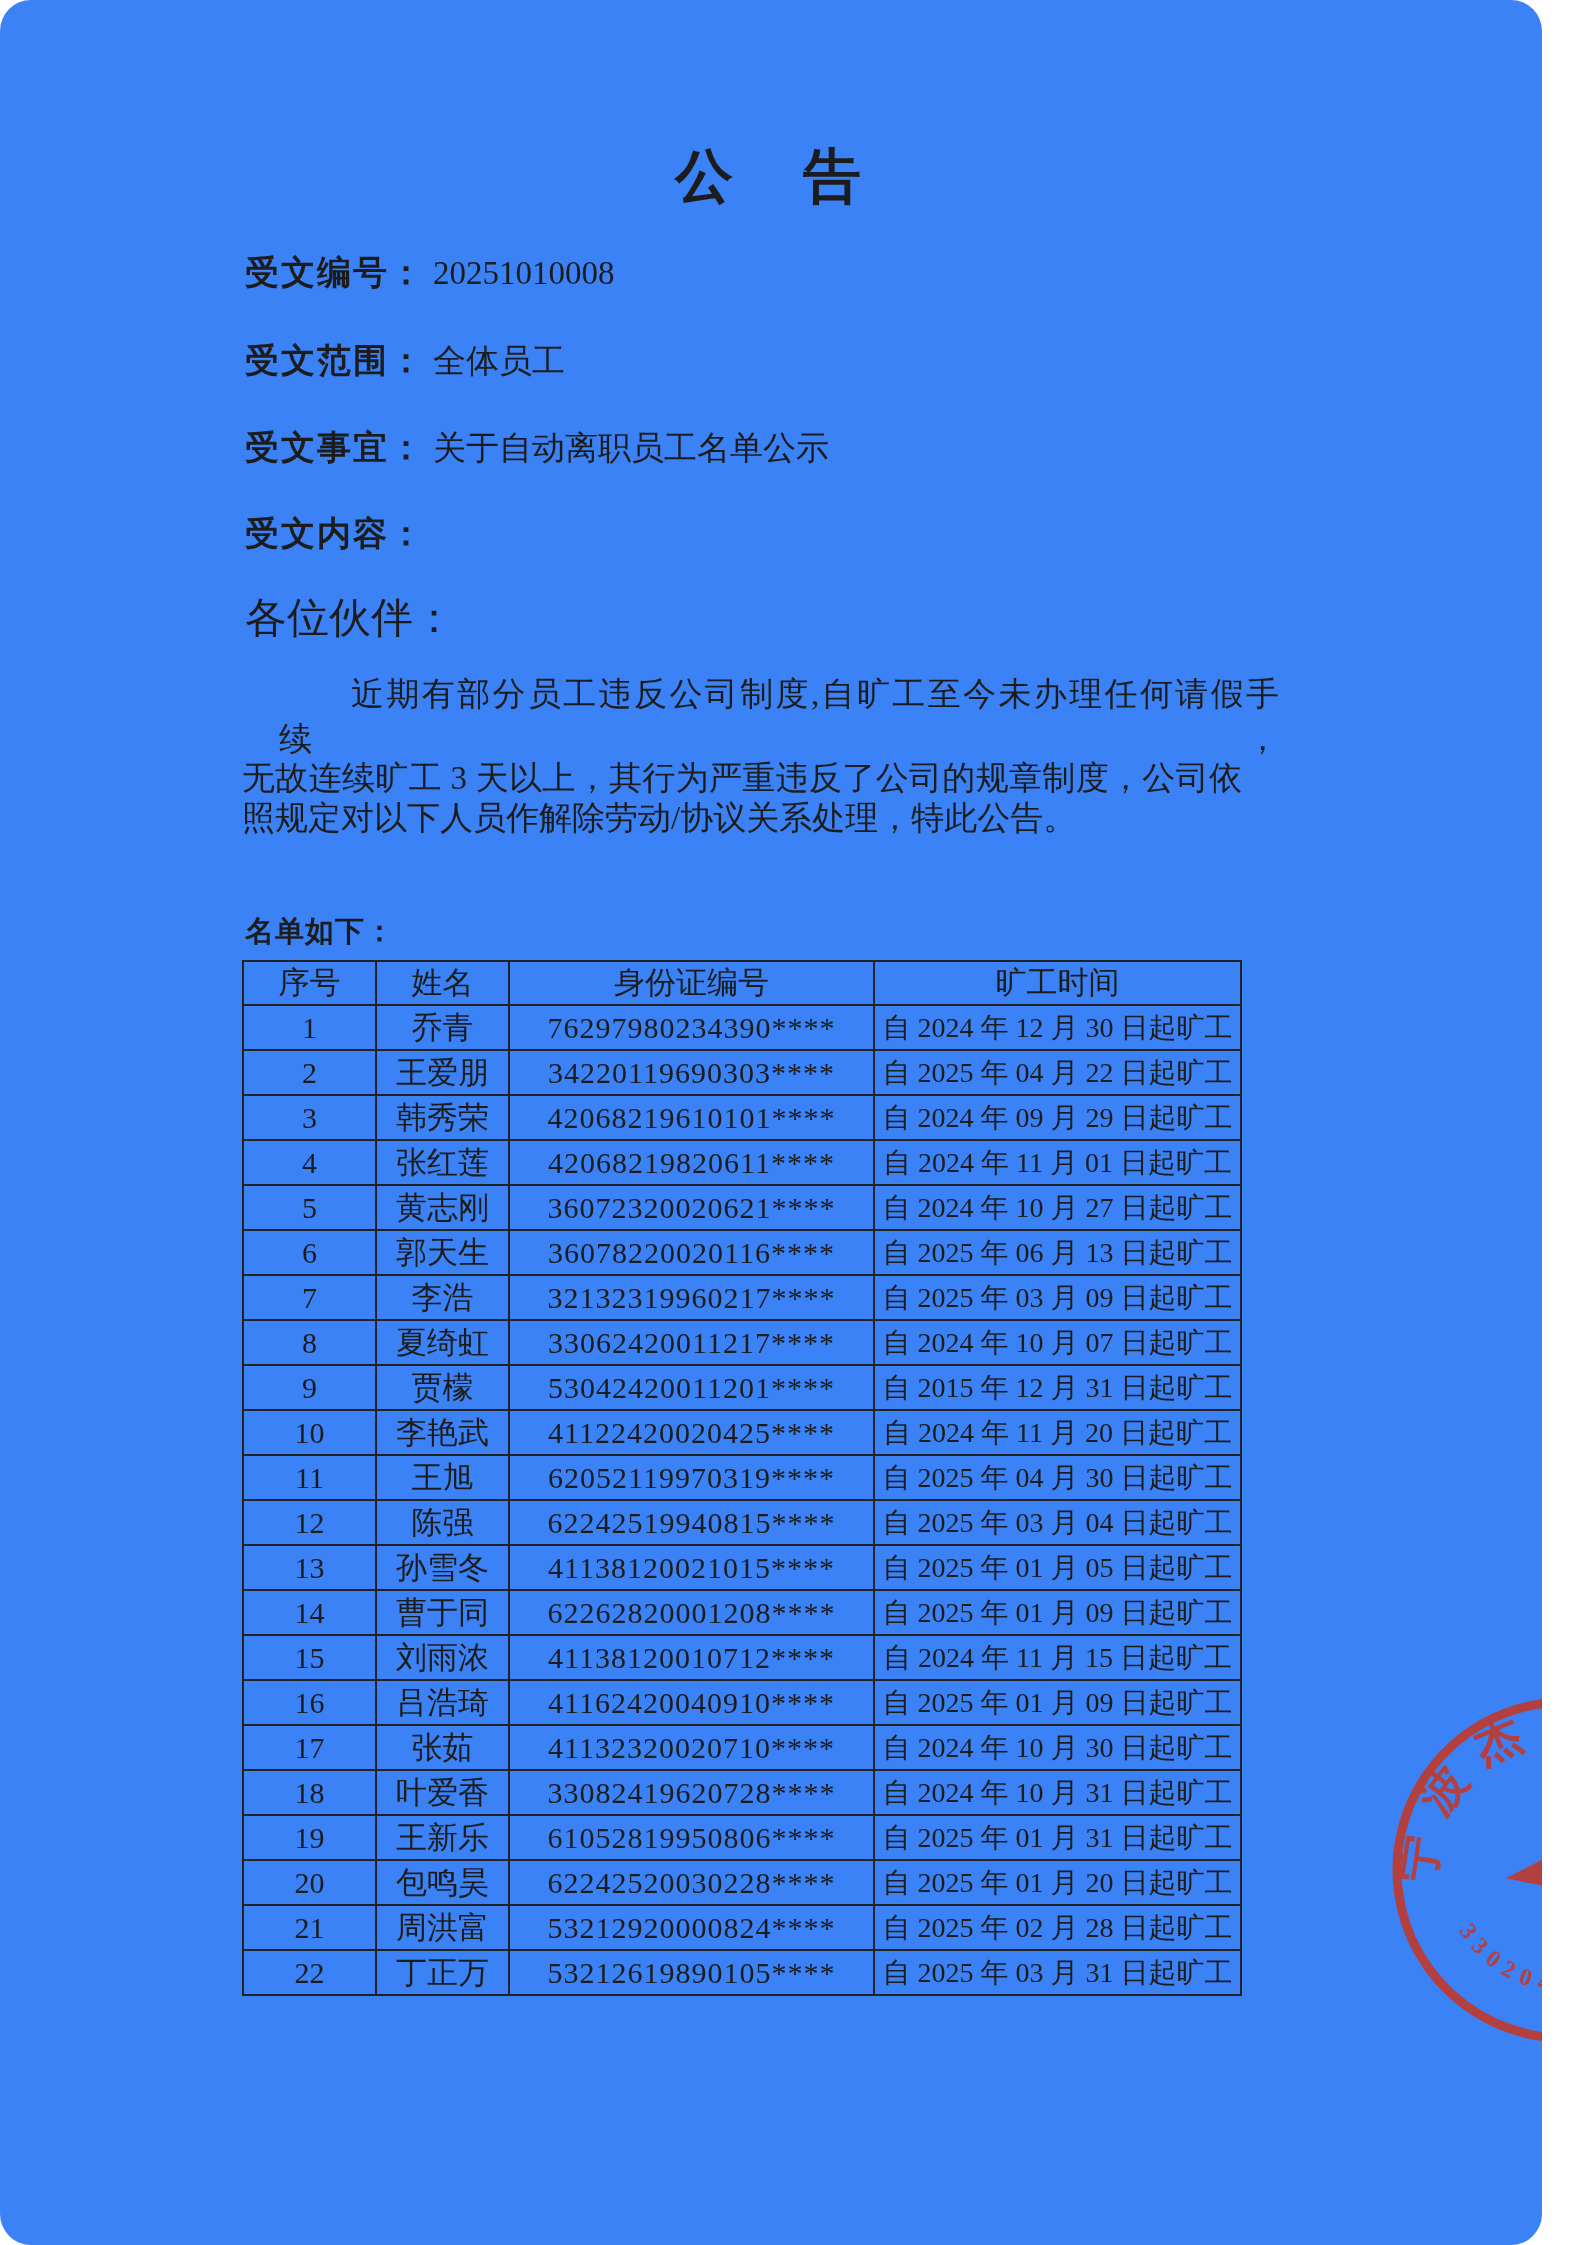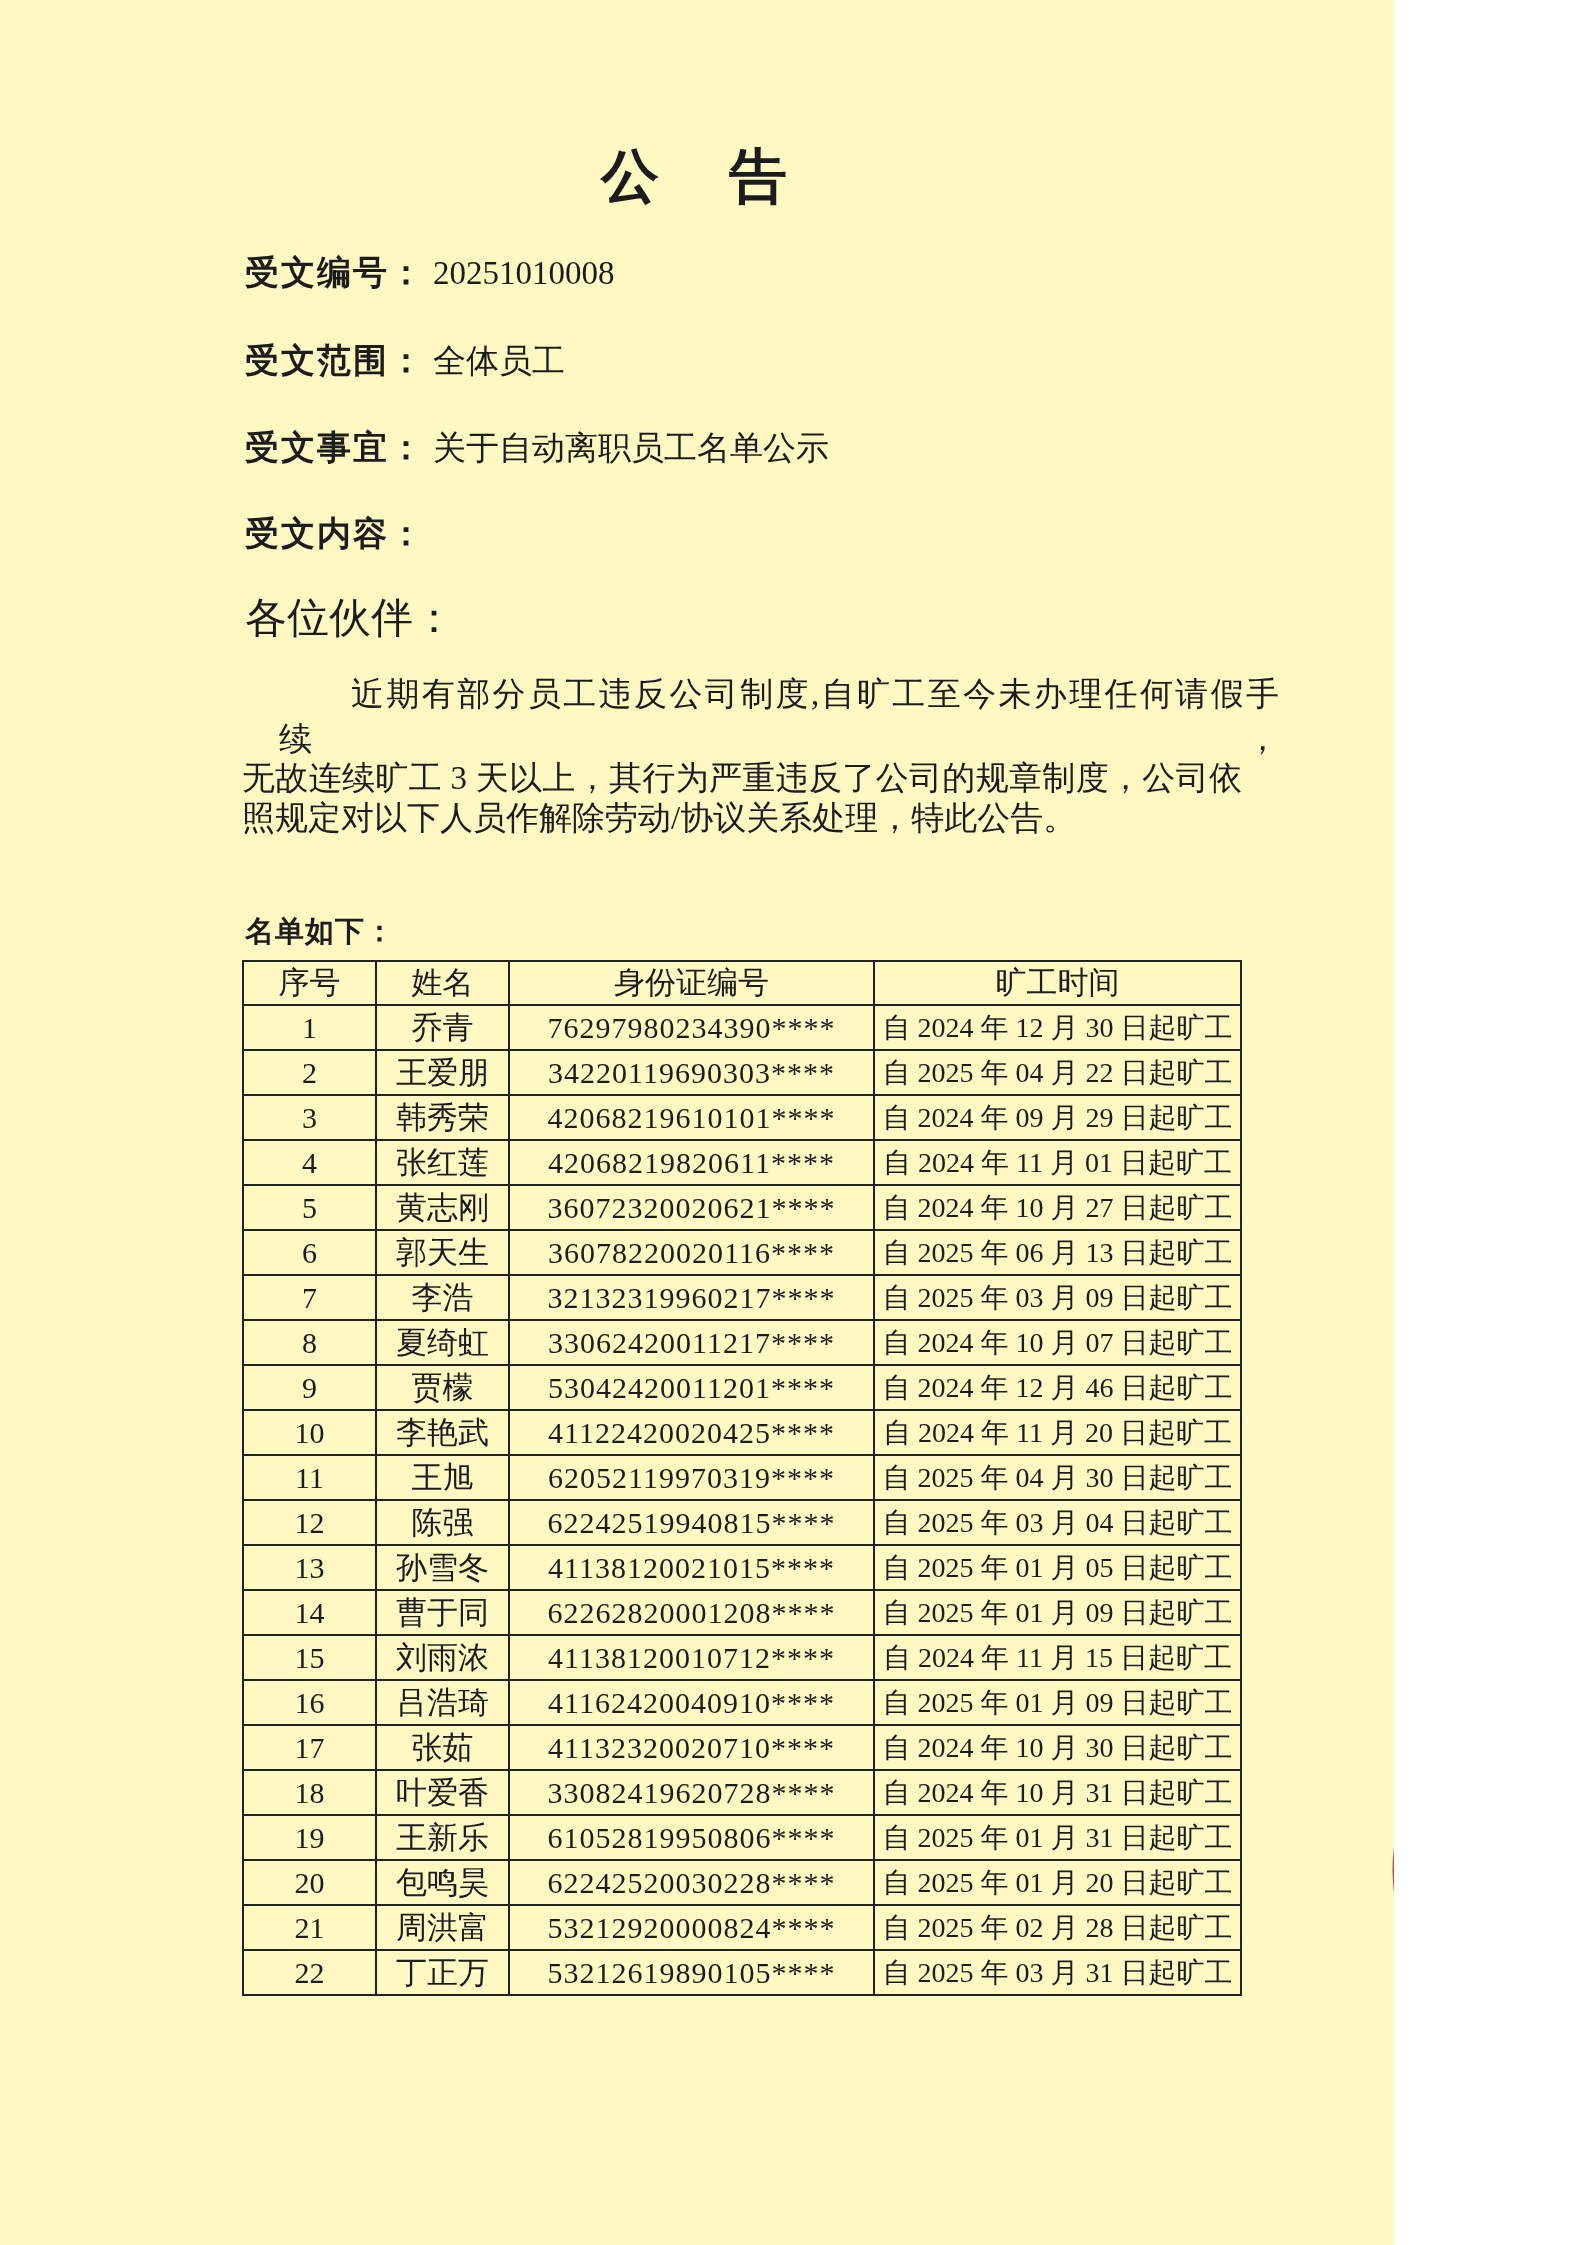--- a/index.html
+++ b/index.html
@@ -1,21 +1,22 @@
 <!DOCTYPE html>
 <html style="--stamp-color: #c0392b;"><head>
 <meta charset="utf-8">
 <style>
   :root { --stamp-color:#c0392b; --ink:#1c1c1c; --line:#222; }
   * { margin:0; padding:0; box-sizing:border-box; }
   html,body { background:#ffffff; }
   .page {
-    position:relative; width:1394px; height:2245px; background:#fef9c3;
+    position:relative; width:1542px; height:2245px; background:#3b82f6;
     overflow:hidden; color:var(--ink);
     font-family:"Liberation Serif","DejaVu Serif",serif;
+    border-radius:31px;
   }
   .title {
     position:absolute; top:138px; left:0; width:100%;
     text-align:center; font-size:58px; font-weight:bold; letter-spacing:6px;
   }
   .field { position:absolute; left:245px; font-size:34px; white-space:nowrap; }
   .field .flabel { font-weight:bold; letter-spacing:2px; }
   .field .fvalue { font-size:33px; margin-left:8px; }
   .f0 { top:250px; } .f1 { top:338px;font-family:Liberation Mono, monospace; } .f2 { top:425px; } .f3 { top:511px; }
   .salutation { position:absolute; left:245px; top:590px; font-size:42px; }
@@ -136,21 +137,21 @@
         <tr>
           <td class="col0">8</td>
           <td class="col1">夏绮虹</td>
           <td class="col2">33062420011217****</td>
           <td class="col3">自 2024 年 10 月 07 日起旷工</td>
         </tr>
         <tr>
           <td class="col0">9</td>
           <td class="col1">贾檬</td>
           <td class="col2">53042420011201****</td>
-          <td class="col3">自 2024 年 12 月 46 日起旷工</td>
+          <td class="col3">自 2015 年 12 月 31 日起旷工</td>
         </tr>
         <tr>
           <td class="col0">10</td>
           <td class="col1">李艳武</td>
           <td class="col2">41122420020425****</td>
           <td class="col3">自 2024 年 11 月 20 日起旷工</td>
         </tr>
         <tr>
           <td class="col0">11</td>
           <td class="col1">王旭</td>

